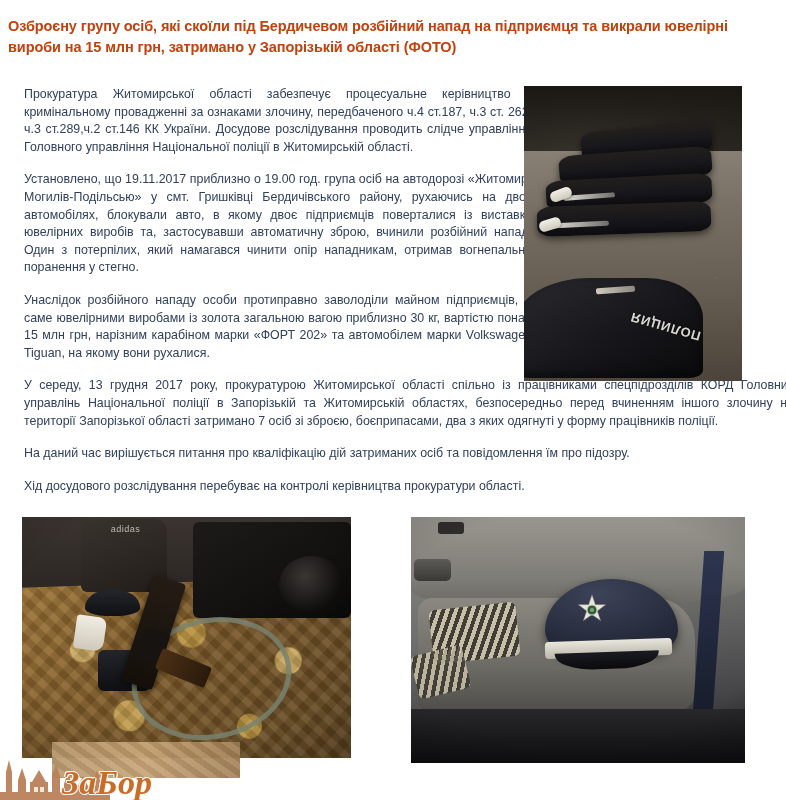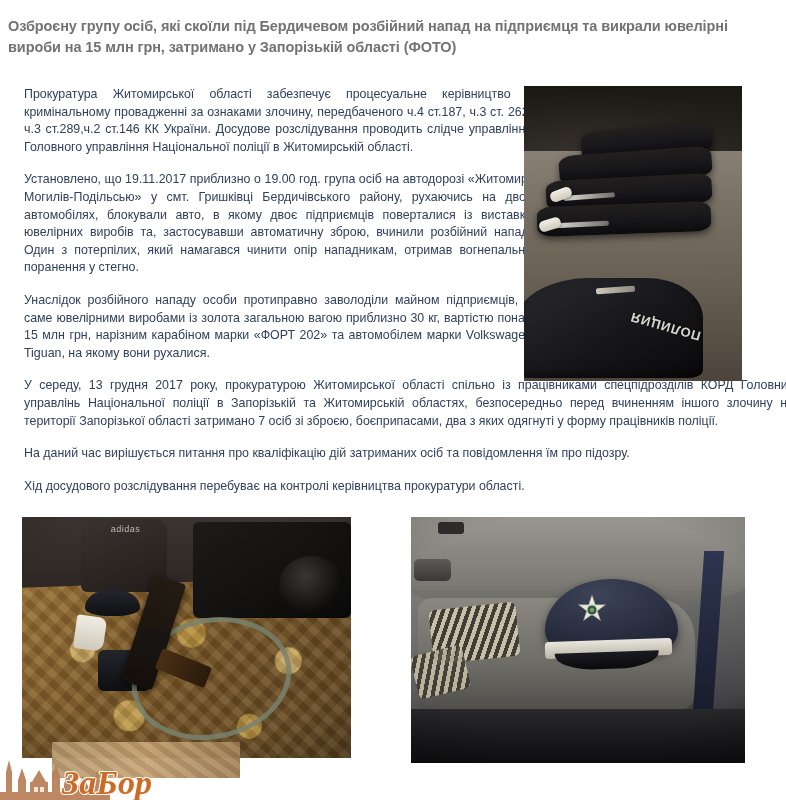--- a/index.html
+++ b/index.html
@@ -25,21 +25,21 @@
 
   
   .headline {
     position: absolute;
     left: 8px;
     top: 6px;
     width: 766px;
     font-size: 14.5px;
     line-height: 21px;
     font-weight: bold;
-    color: #737373;
+    color: #c2410c;
     letter-spacing: -0.1px;
   }
 
   
   .article {
     position: absolute;
     left: 8px;
     top: 86px;
     width: 770px;
     color: #2b3a55;

